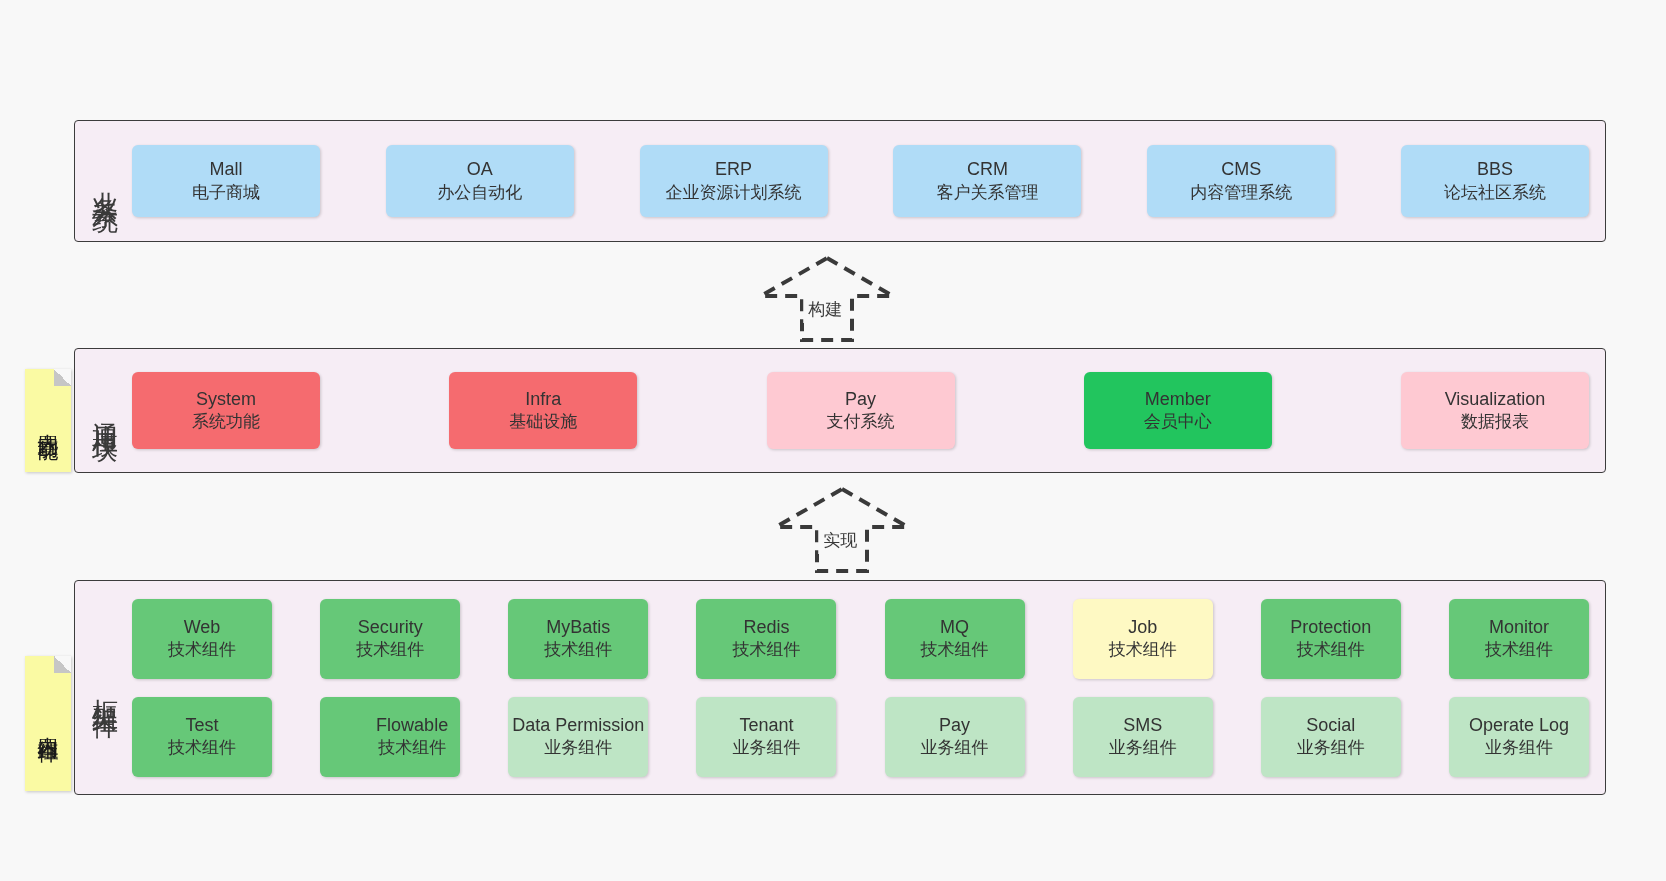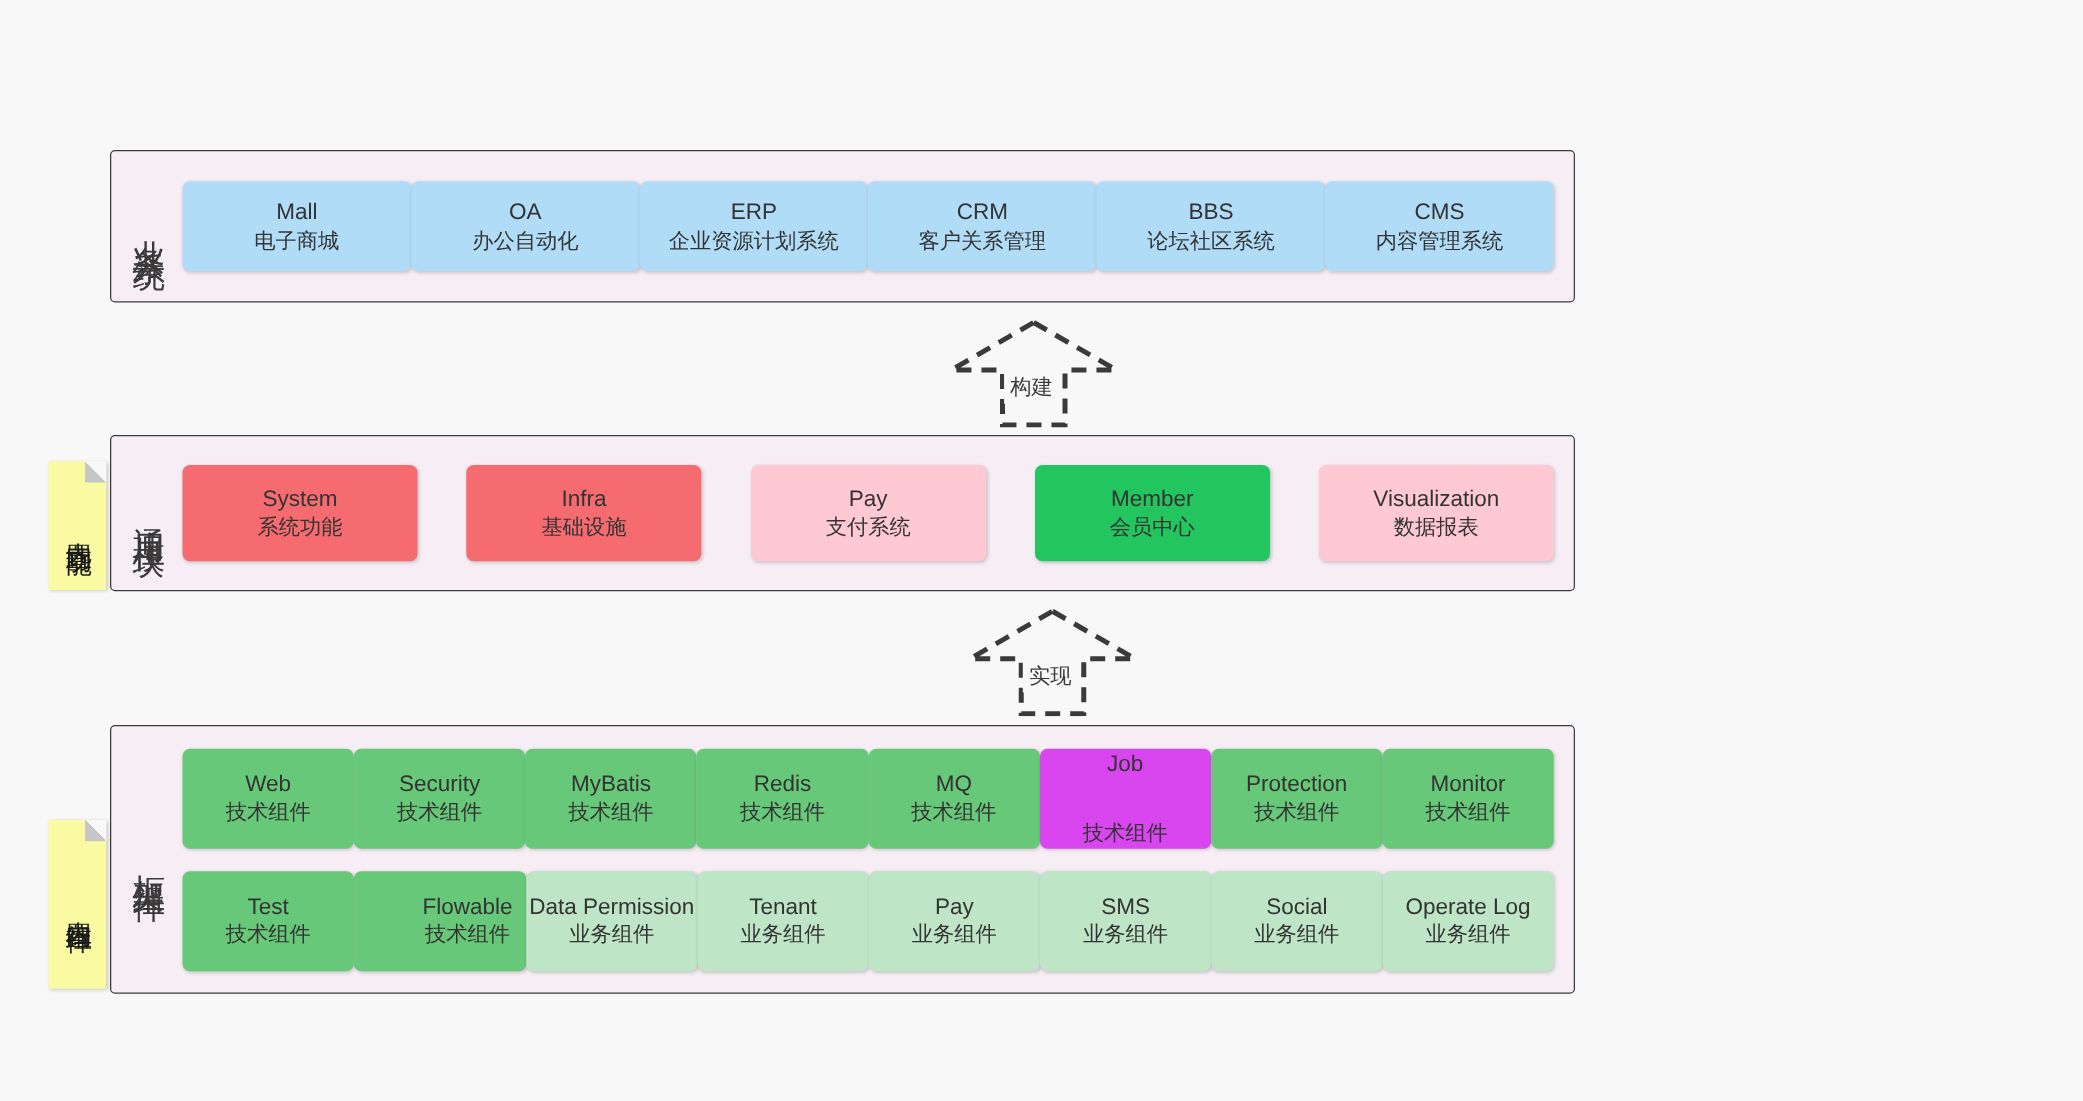--- a/index.html
+++ b/index.html
@@ -7,22 +7,22 @@
     width: 1666px; height: 881px;
     background: var(--page-bg, #f8f8f8);
     font-family: "Liberation Sans", sans-serif;
     color: var(--text, #333);
     overflow: hidden;
   }
   .page { position: relative; width: 1666px; height: 881px; }
 
   .panel {
     position: absolute;
-    left: 88px;
-    width: 1172px;
+    left: 74px;
+    width: 1532px;
     background: var(--panel-bg, #f6edf5);
     border: 1.5px solid var(--panel-border, #3c3c3c);
     border-radius: 4px;
   }
   #sec-0 { top: 120px; height: 122px; }
   #sec-1 { top: 348px; height: 125px; }
   #sec-2 { top: 580px; height: 215px; }
 
   .v-label {
     position: absolute;
@@ -124,26 +124,26 @@
           </div>
           <div class="box box-w6" style="background: rgb(176, 220, 247);">
             <div class="box-title">ERP</div>
             <div class="box-sub">企业资源计划系统</div>
           </div>
           <div class="box box-w6" style="background: rgb(176, 220, 247);">
             <div class="box-title">CRM</div>
             <div class="box-sub">客户关系管理</div>
           </div>
           <div class="box box-w6" style="background: rgb(176, 220, 247);">
+            <div class="box-title">CMS</div>
+            <div class="box-sub">内容管理系统</div>
+          </div>
+          <div class="box box-w6" style="background: rgb(176, 220, 247);">
             <div class="box-title">BBS</div>
             <div class="box-sub">论坛社区系统</div>
-          </div>
-          <div class="box box-w6" style="background: rgb(176, 220, 247);">
-            <div class="box-title">CMS</div>
-            <div class="box-sub">内容管理系统</div>
           </div>
         </div>
     </div>
   </section>
 
   <div class="arrow" id="arrow-0">
     <svg viewBox="0 0 136 86">
       <polygon points="68,2 134,40 93,40 93,84 43,84 43,40 2,40" fill="none" stroke="#3a3a3a" stroke-width="4" stroke-dasharray="12 8"></polygon>
     </svg>
     <div class="arrow-label">构建</div>
@@ -209,21 +209,21 @@
             <div class="box-sub">技术组件</div>
           </div>
           <div class="box box-w8" style="background: rgb(102, 200, 120);">
             <div class="box-title">Redis</div>
             <div class="box-sub">技术组件</div>
           </div>
           <div class="box box-w8" style="background: rgb(102, 200, 120);">
             <div class="box-title">MQ</div>
             <div class="box-sub">技术组件</div>
           </div>
-          <div class="box box-w8" style="background: #d946ef; justify-content: space-between;">
+          <div class="box box-w8" style="background: #fef9c3;">
             <div class="box-title">Job</div>
             <div class="box-sub">技术组件</div>
           </div>
           <div class="box box-w8" style="background: rgb(102, 200, 120);">
             <div class="box-title">Protection</div>
             <div class="box-sub">技术组件</div>
           </div>
           <div class="box box-w8" style="background: rgb(102, 200, 120);">
             <div class="box-title">Monitor</div>
             <div class="box-sub">技术组件</div>

